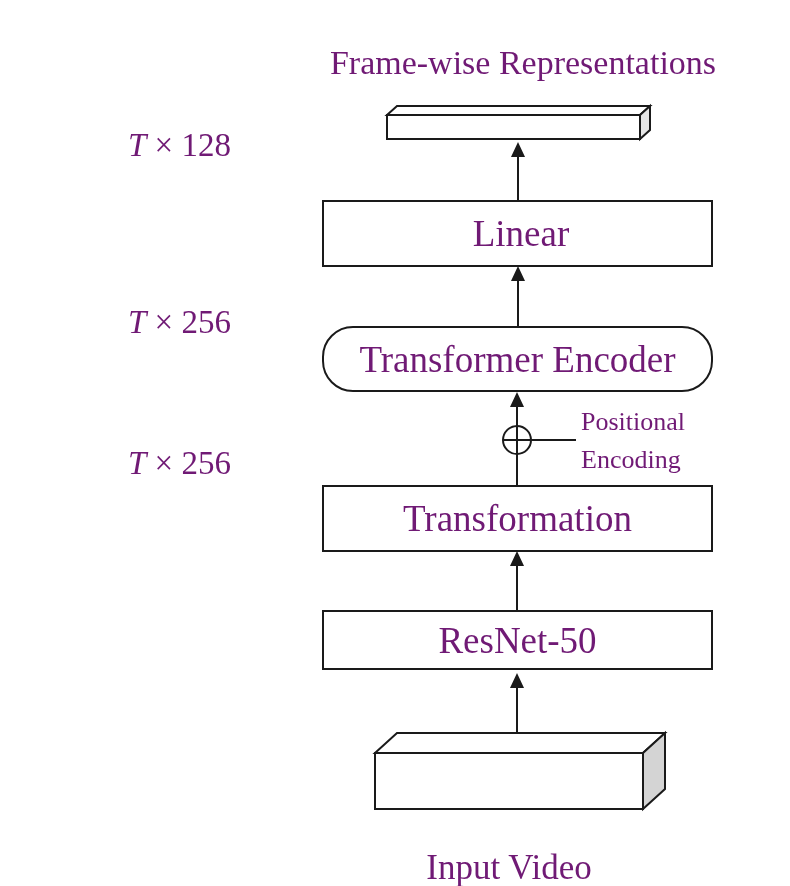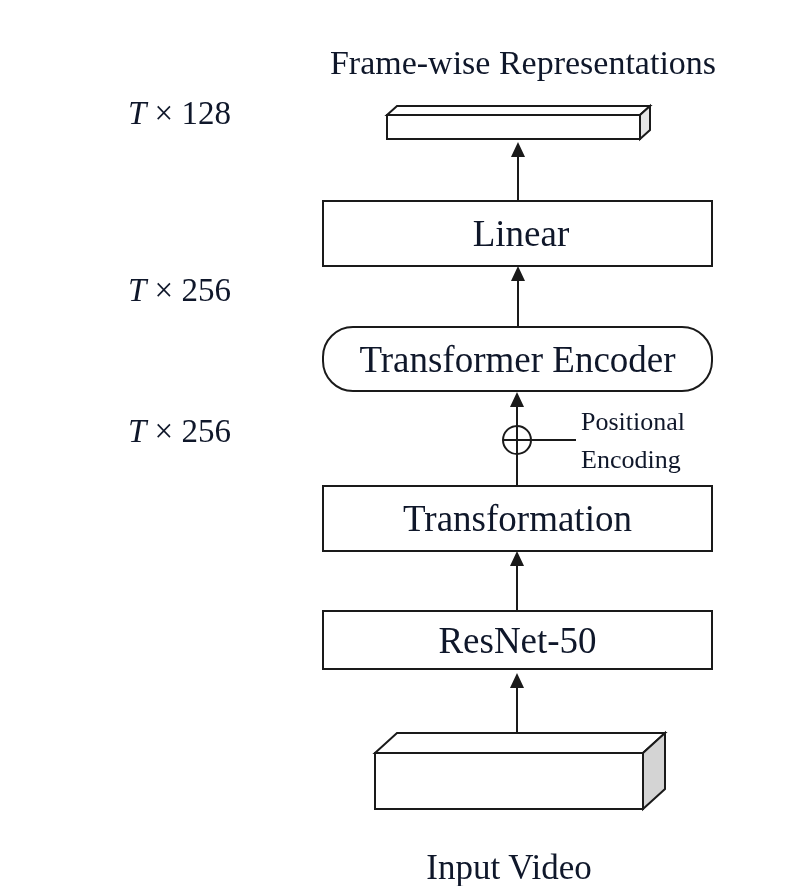--- a/index.html
+++ b/index.html
@@ -6,21 +6,21 @@
     margin: 0;
     padding: 0;
     background: #ffffff;
   }
   .canvas {
     position: relative;
     width: 790px;
     height: 886px;
     background: #ffffff;
     font-family: "Liberation Serif", "DejaVu Serif", serif;
-    color: #0f172a;
+    color: #701a75;
     overflow: hidden;
   }
   svg.overlay {
     position: absolute;
     left: 0;
     top: 0;
     width: 790px;
     height: 886px;
   }
   .title {
@@ -49,20 +49,21 @@
   .box-linear        { top: 200px; height: 67px; padding-left: 7px; }
   .box-transformer   { top: 326px; height: 66px; border-radius: 31px; }
   .box-transformation{ top: 485px; height: 67px; }
   .box-resnet        { top: 610px; height: 60px; }
   .dim {
     position: absolute;
     left: 128px;
     font-size: 33px;
     line-height: 1;
     white-space: nowrap;
+    margin-top: 32px;
   }
   .dim .it { font-style: italic; }
   .dim .sans {
     font-family: "Liberation Sans", "DejaVu Sans", sans-serif;
     font-weight: 600;
     font-size: 31px;
   }
   .dim-128  { top: 97px; }
   .dim-256a { top: 274px; }
   .dim-256b { top: 415px; }

